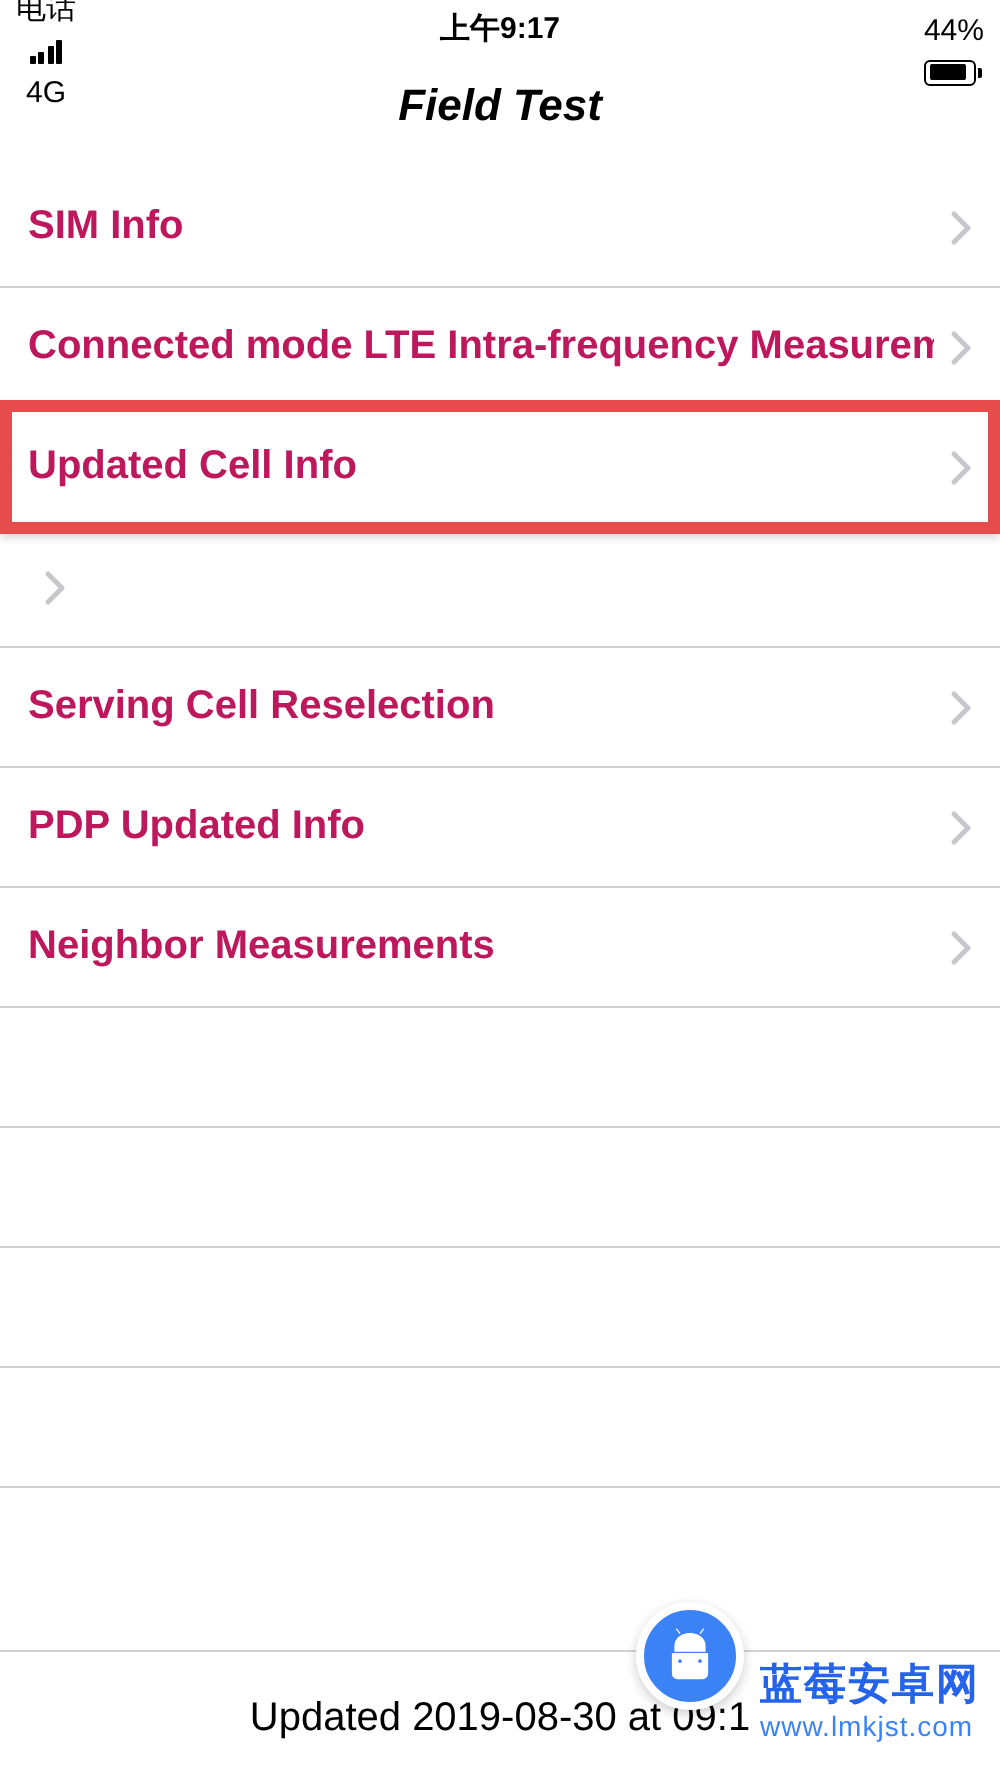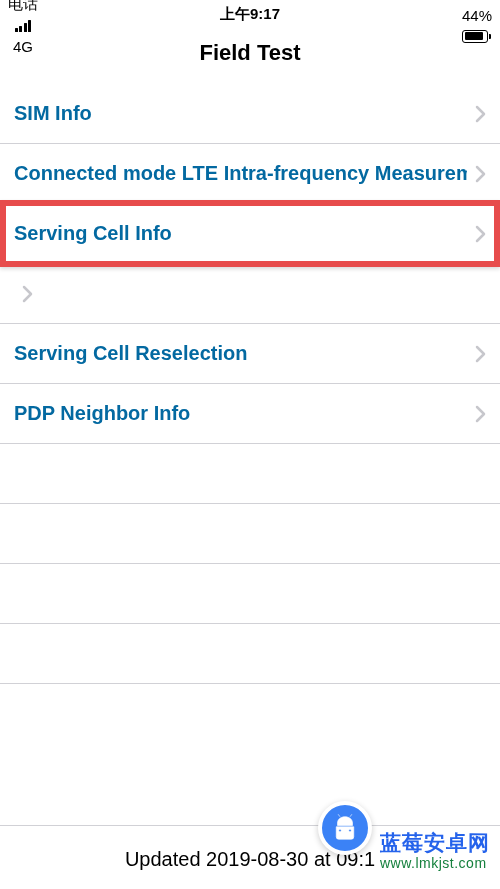--- a/index.html
+++ b/index.html
@@ -89,38 +89,39 @@
       background: #000;
       border-radius: 0 1px 1px 0;
       margin-left: 1px;
     }
     .nav-title {
       text-align: center;
       font-size: 22px;
       font-weight: 700;
       padding: 12px 0 18px;
       color: #000;
+      font-style: italic;
     }
     .list {
       width: 100%;
     }
     .row {
       height: 60px;
       display: flex;
       align-items: center;
       justify-content: space-between;
       padding: 0 14px;
       border-bottom: 1px solid #d1d1d6;
       position: relative;
       background: #fff;
     }
     .row-label {
       font-size: 20px;
       font-weight: 700;
-      color: #0369a1;
+      color: #be185d;
       white-space: nowrap;
       overflow: hidden;
     }
     .chevron {
       flex-shrink: 0;
       color: #c7c7cc;
       margin-left: 8px;
     }
     .chevron svg { width: 11px; height: 18px; display: block; }
     .highlight {
@@ -174,21 +175,21 @@
     }
     .wm-line1 {
       font-size: 21px;
       font-weight: 700;
       color: #2563eb;
       letter-spacing: 1px;
       margin-top: 46px;
     }
     .wm-line2 {
       font-size: 14px;
-      color: #15803d;
+      color: #3b82f6;
       letter-spacing: 0.5px;
     }
   </style>
 </head>
 <body>
 
 <div class="status-bar">
   <div class="status-left">
     <span class="back-box">
       <svg viewBox="0 0 10 10">
@@ -235,21 +236,21 @@
   <div class="row">
     <span class="row-label">Connected mode LTE Intra-frequency Measurement</span>
     <span class="chevron">
         <svg viewBox="0 0 11 18">
           <path d="M2 2l7 7-7 7" stroke="currentColor" stroke-width="2.5" fill="none" stroke-linecap="round" stroke-linejoin="round"></path>
         </svg>
       </span>
   </div>
   <div class="row">
     <div class="highlight"></div>
-    <span class="row-label">Serving Cell Info</span>
+    <span class="row-label">Updated Cell Info</span>
     <span class="chevron">
         <svg viewBox="0 0 11 18">
           <path d="M2 2l7 7-7 7" stroke="currentColor" stroke-width="2.5" fill="none" stroke-linecap="round" stroke-linejoin="round"></path>
         </svg>
       </span>
   </div>
   <div class="row">
     <span class="chevron">
         <svg viewBox="0 0 11 18">
           <path d="M2 2l7 7-7 7" stroke="currentColor" stroke-width="2.5" fill="none" stroke-linecap="round" stroke-linejoin="round"></path>
@@ -258,21 +259,29 @@
   </div>
   <div class="row">
     <span class="row-label">Serving Cell Reselection</span>
     <span class="chevron">
         <svg viewBox="0 0 11 18">
           <path d="M2 2l7 7-7 7" stroke="currentColor" stroke-width="2.5" fill="none" stroke-linecap="round" stroke-linejoin="round"></path>
         </svg>
       </span>
   </div>
   <div class="row">
-    <span class="row-label">PDP Neighbor Info</span>
+    <span class="row-label">PDP Updated Info</span>
+    <span class="chevron">
+        <svg viewBox="0 0 11 18">
+          <path d="M2 2l7 7-7 7" stroke="currentColor" stroke-width="2.5" fill="none" stroke-linecap="round" stroke-linejoin="round"></path>
+        </svg>
+      </span>
+  </div>
+  <div class="row">
+    <span class="row-label">Neighbor Measurements</span>
     <span class="chevron">
         <svg viewBox="0 0 11 18">
           <path d="M2 2l7 7-7 7" stroke="currentColor" stroke-width="2.5" fill="none" stroke-linecap="round" stroke-linejoin="round"></path>
         </svg>
       </span>
   </div>
   <div class="row">
     <span class="row-label"></span>
   </div>
   <div class="row">

